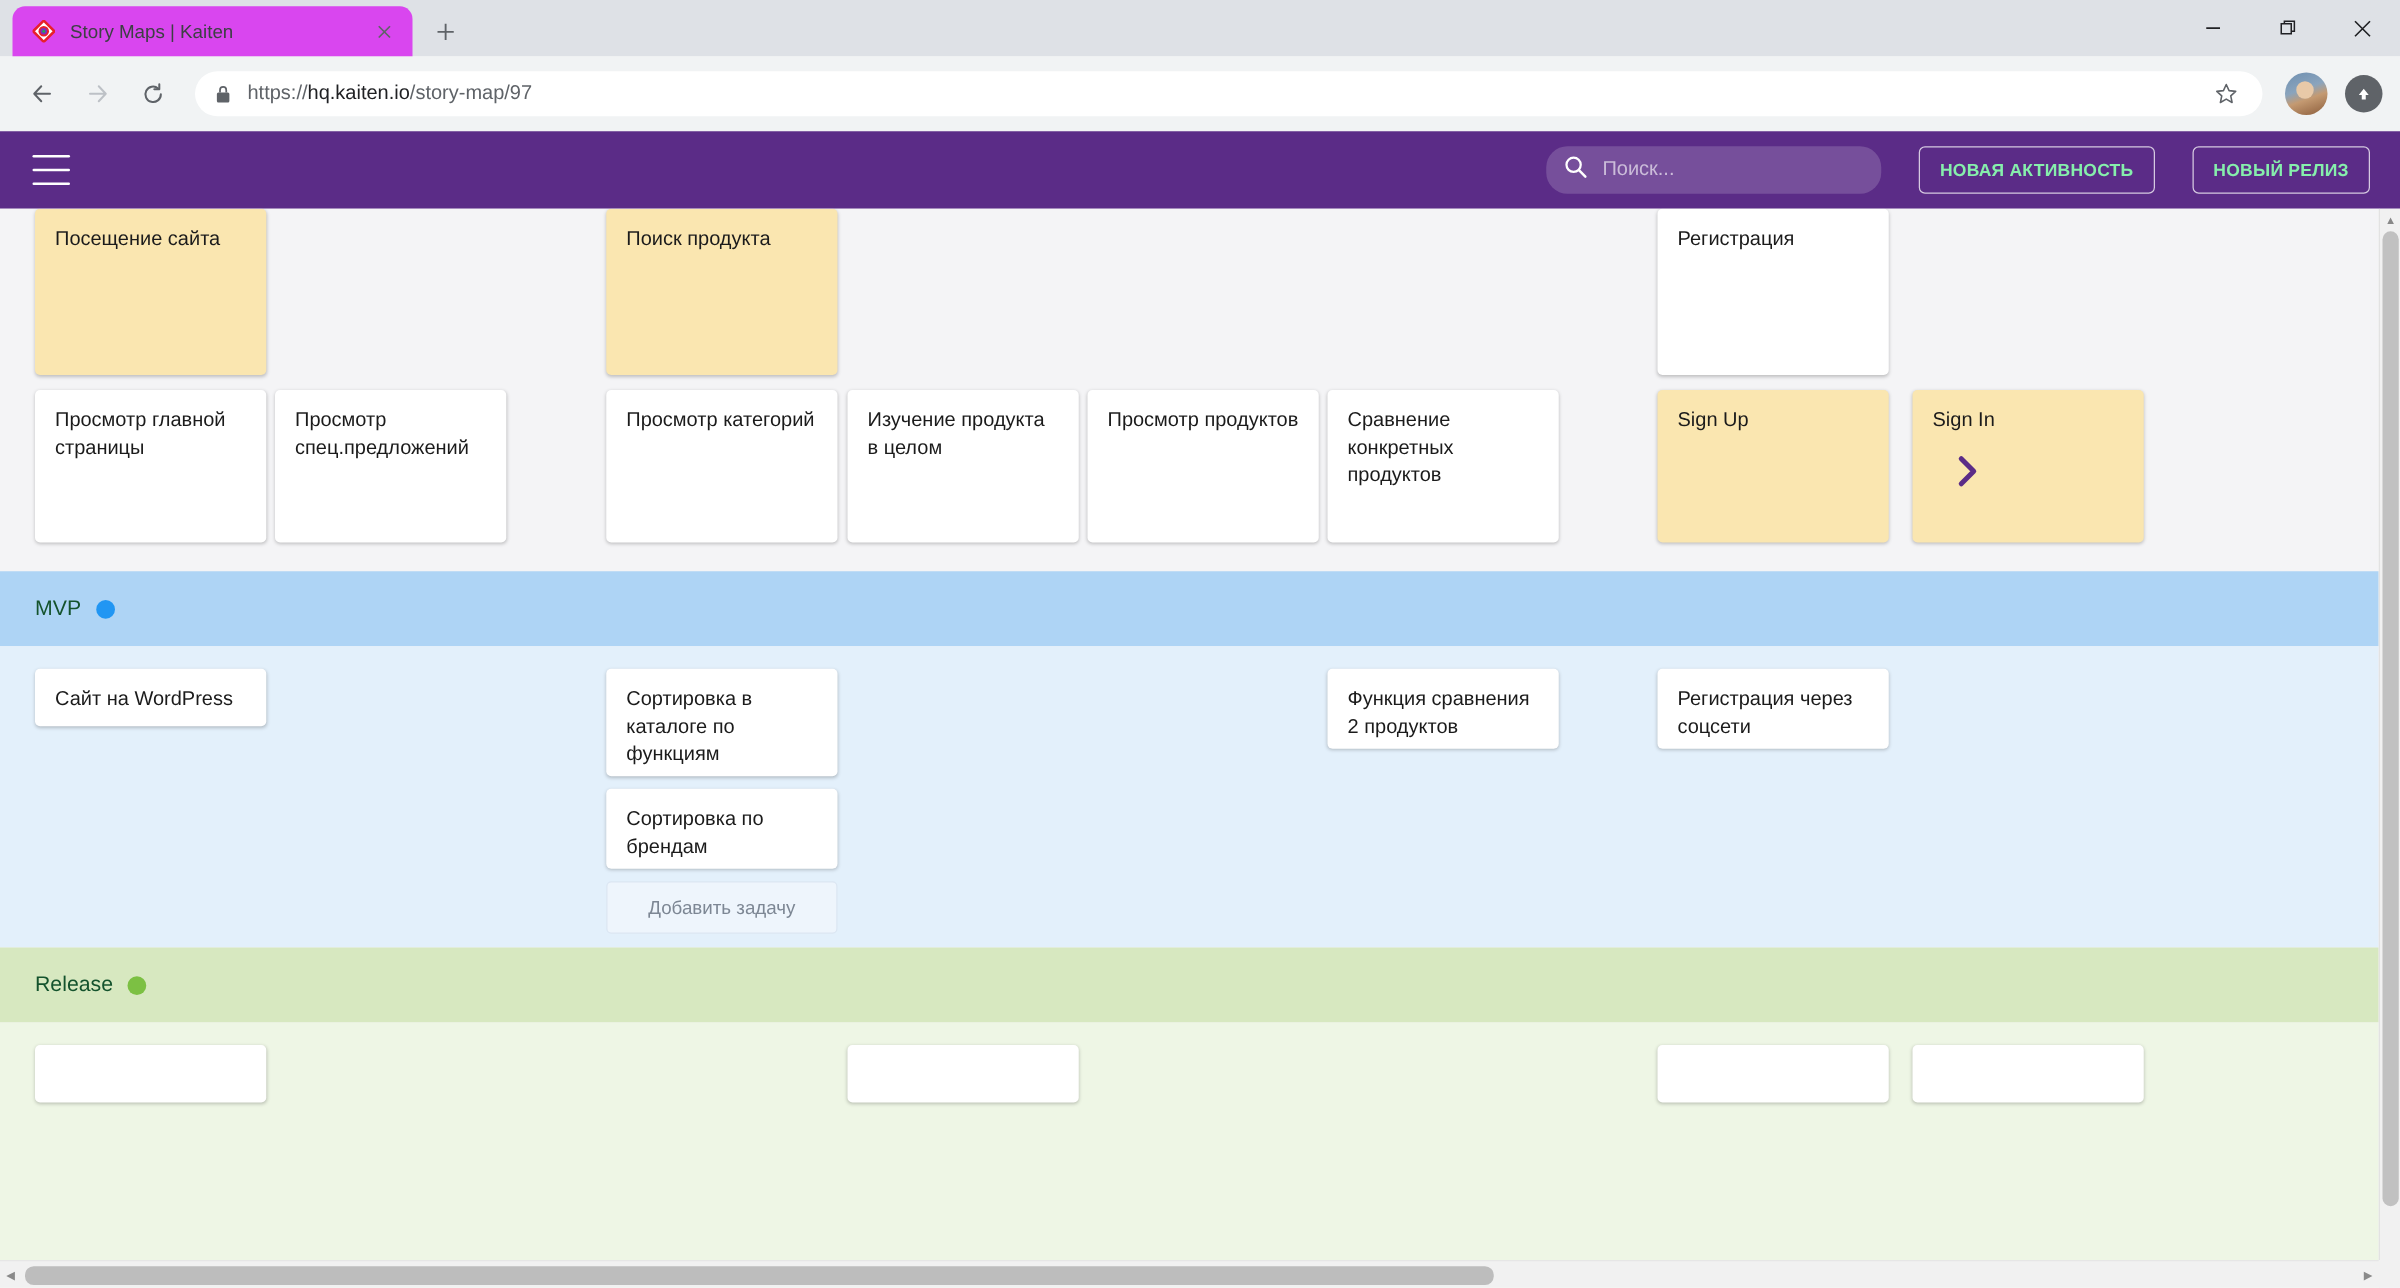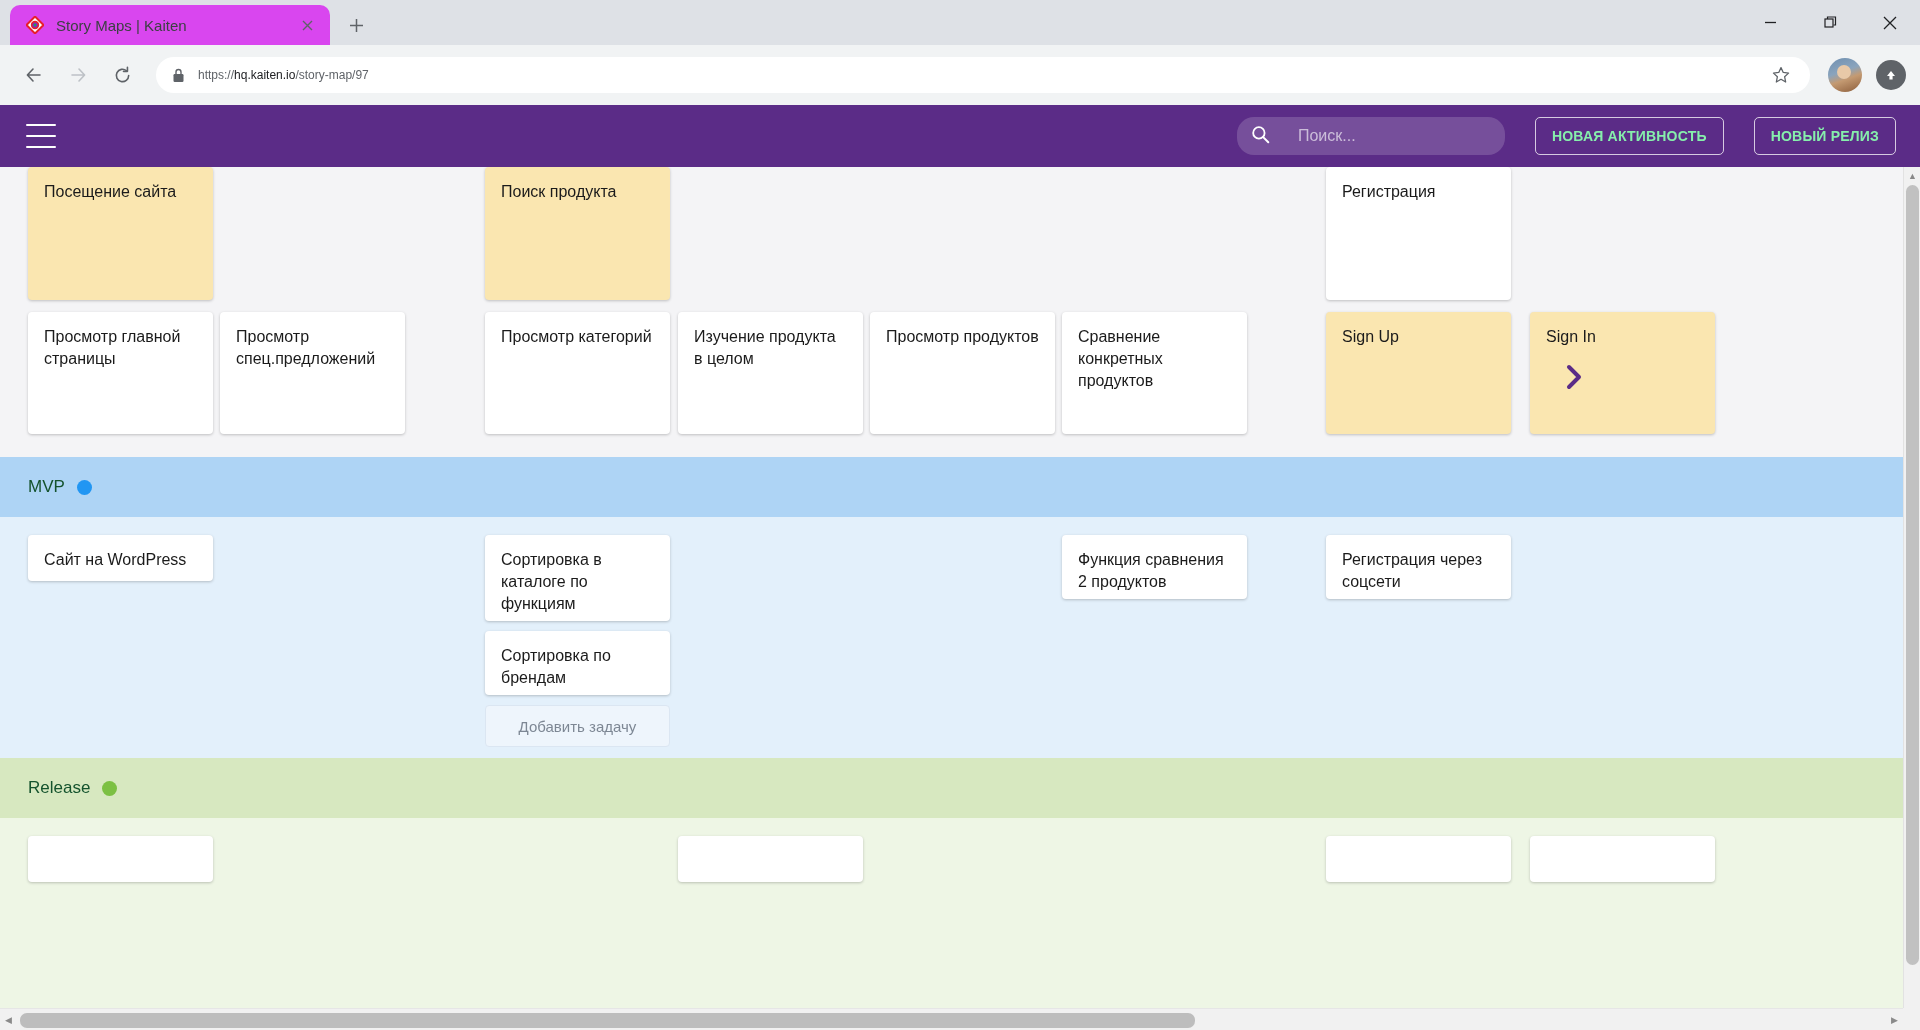--- a/index.html
+++ b/index.html
@@ -94,21 +94,21 @@
     display: flex;
     align-items: center;
     padding: 0 14px 0 16px;
     margin-left: 10px;
     margin-right: 4px;
     gap: 12px;
   }
   .lock-icon { flex: 0 0 14px; display:flex; align-items:center; color: #5f6368; }
   .url-text {
     flex: 1;
-    font-size: 12px;
+    font-size: 16px;
     color: #5f6368;
     white-space: nowrap;
     overflow: hidden;
   }
   .url-text .host { color: #202124; }
   .star-btn {
     width: 30px; height: 30px;
     display:flex; align-items:center; justify-content:center;
     color: #5f6368;
   }
@@ -163,21 +163,21 @@
     white-space: nowrap;
   }
   .header-spacer { flex: 1; }
   .search-box {
     width: 268px;
     height: 38px;
     background: rgba(255,255,255,0.17);
     border-radius: 17px;
     display: flex; align-items: center;
     padding: 0 14px;
-    gap: 28px;
+    gap: 12px;
   }
   .search-box .ph {
     font-size: 16px;
     color: rgba(255,255,255,0.62);
   }
   .hdr-btn {
     height: 38px;
     border: 1px solid rgba(255,255,255,0.75);
     border-radius: 5px;
     display: flex; align-items: center;

